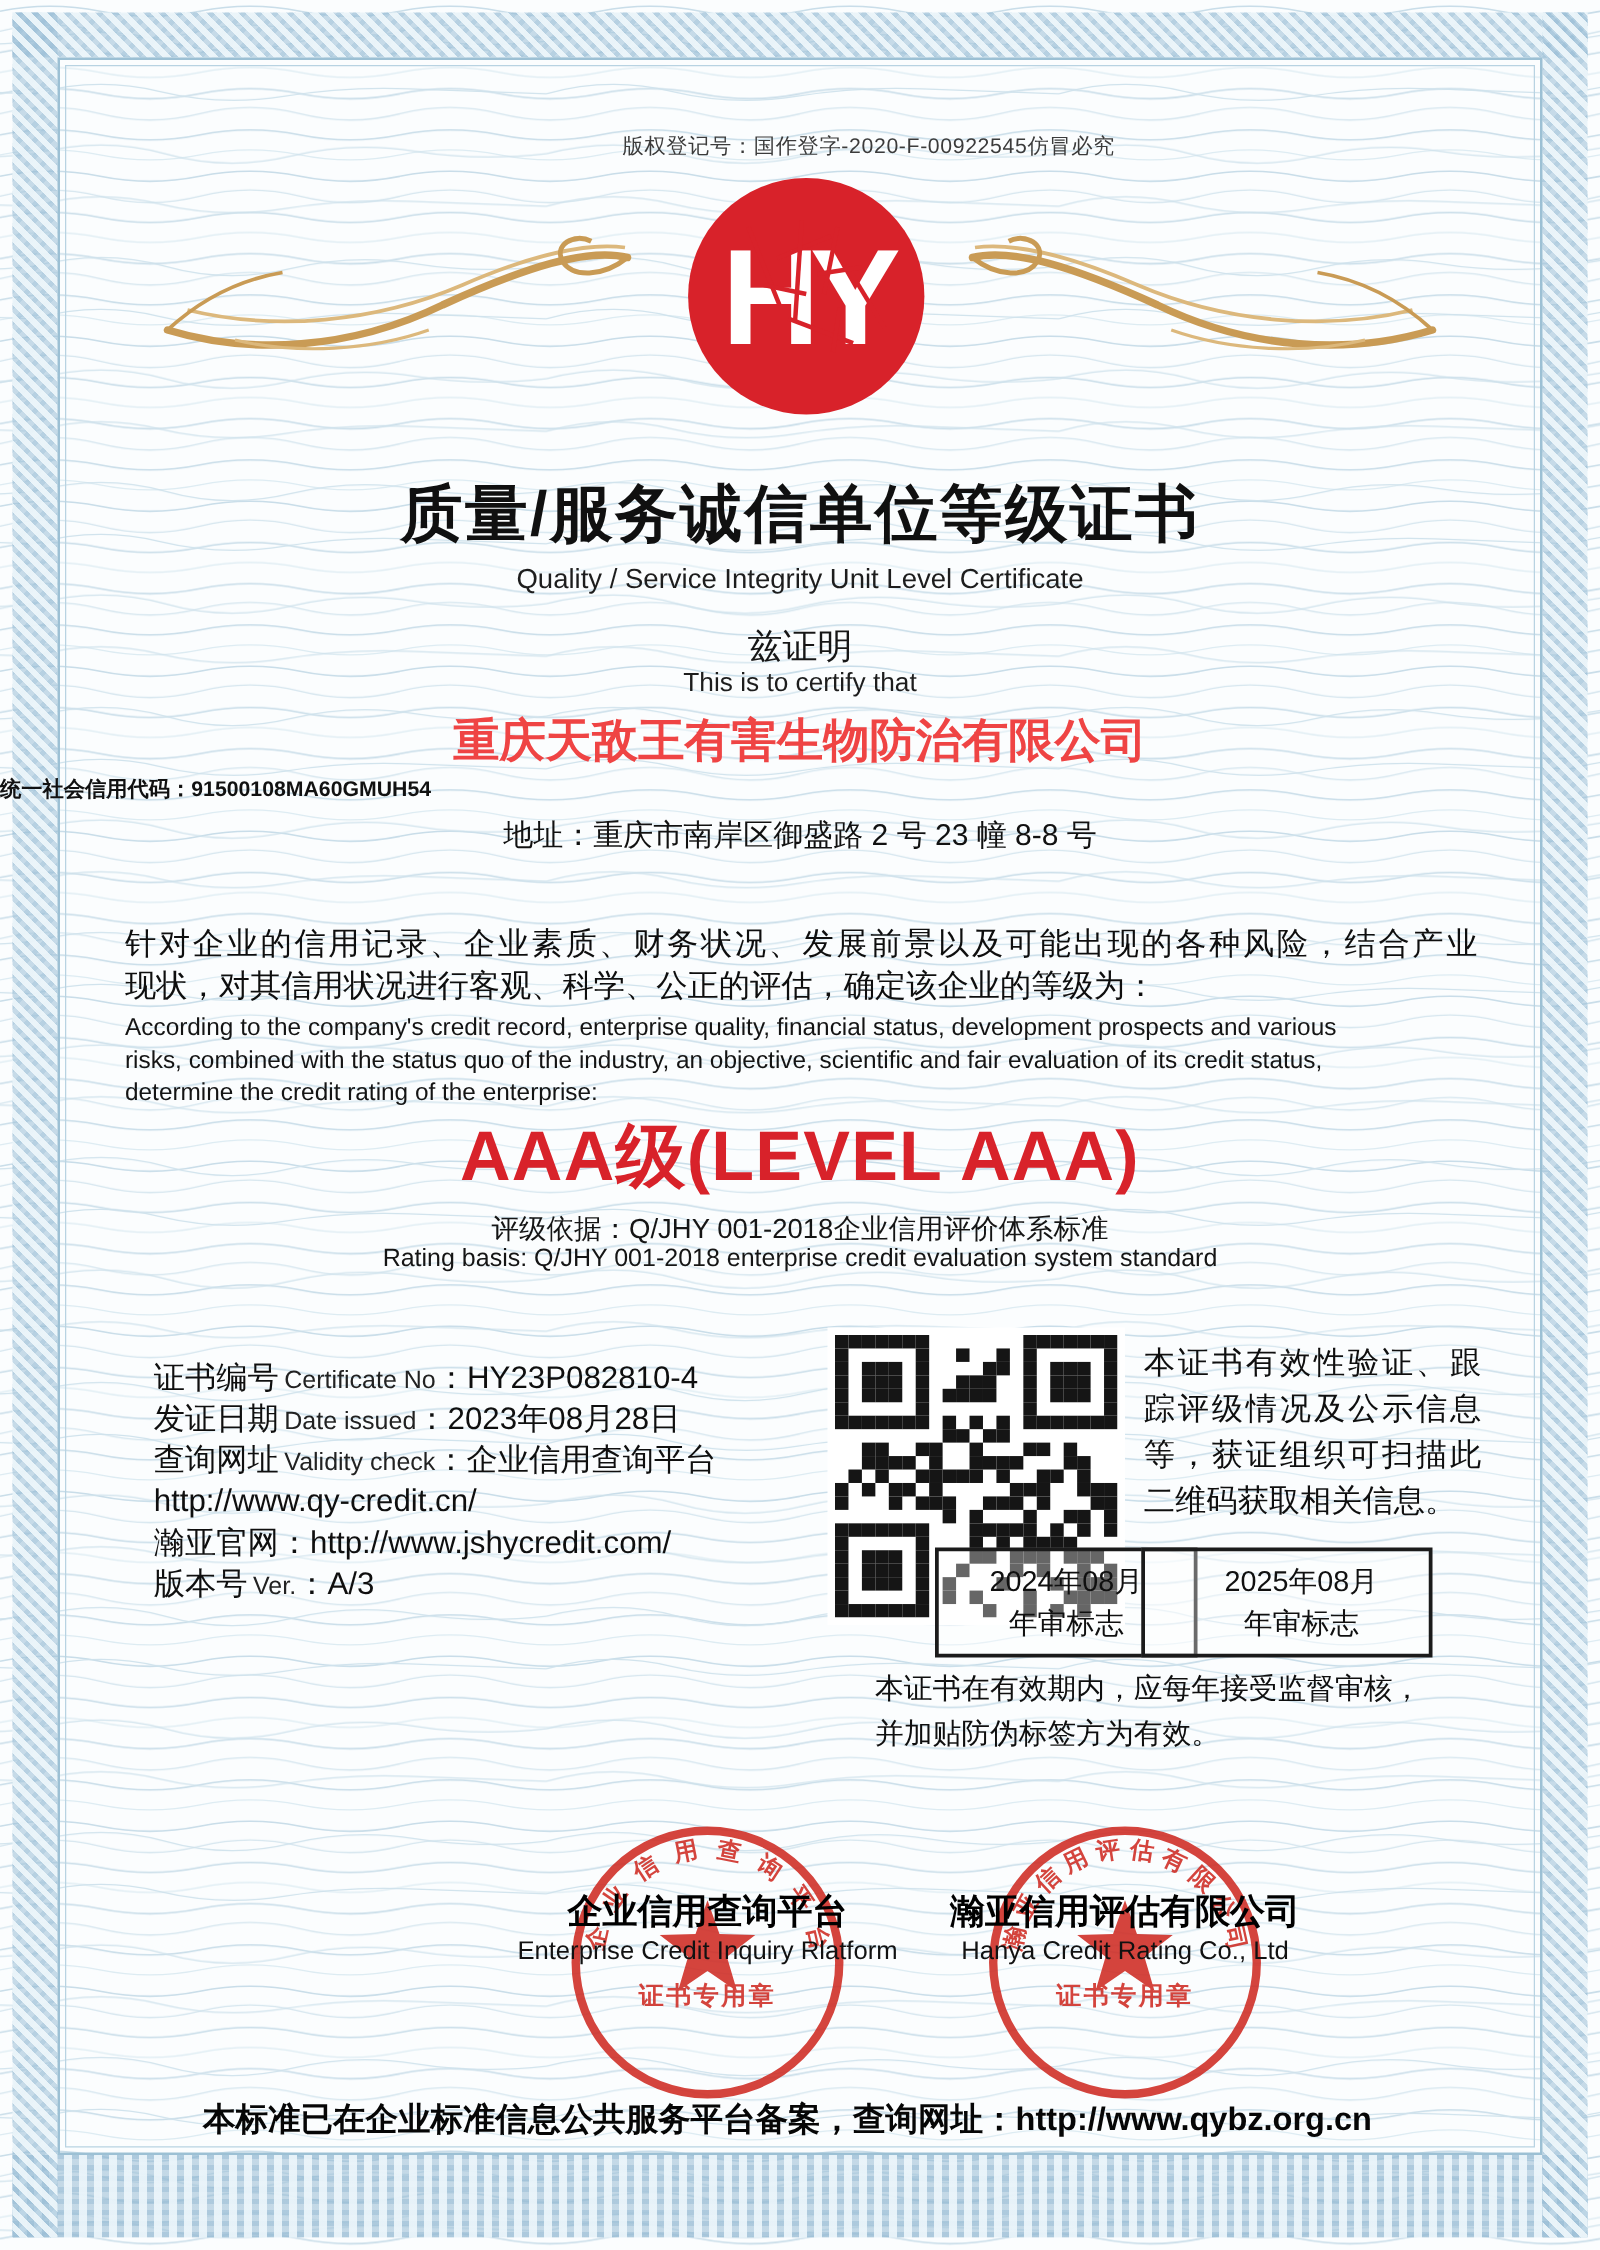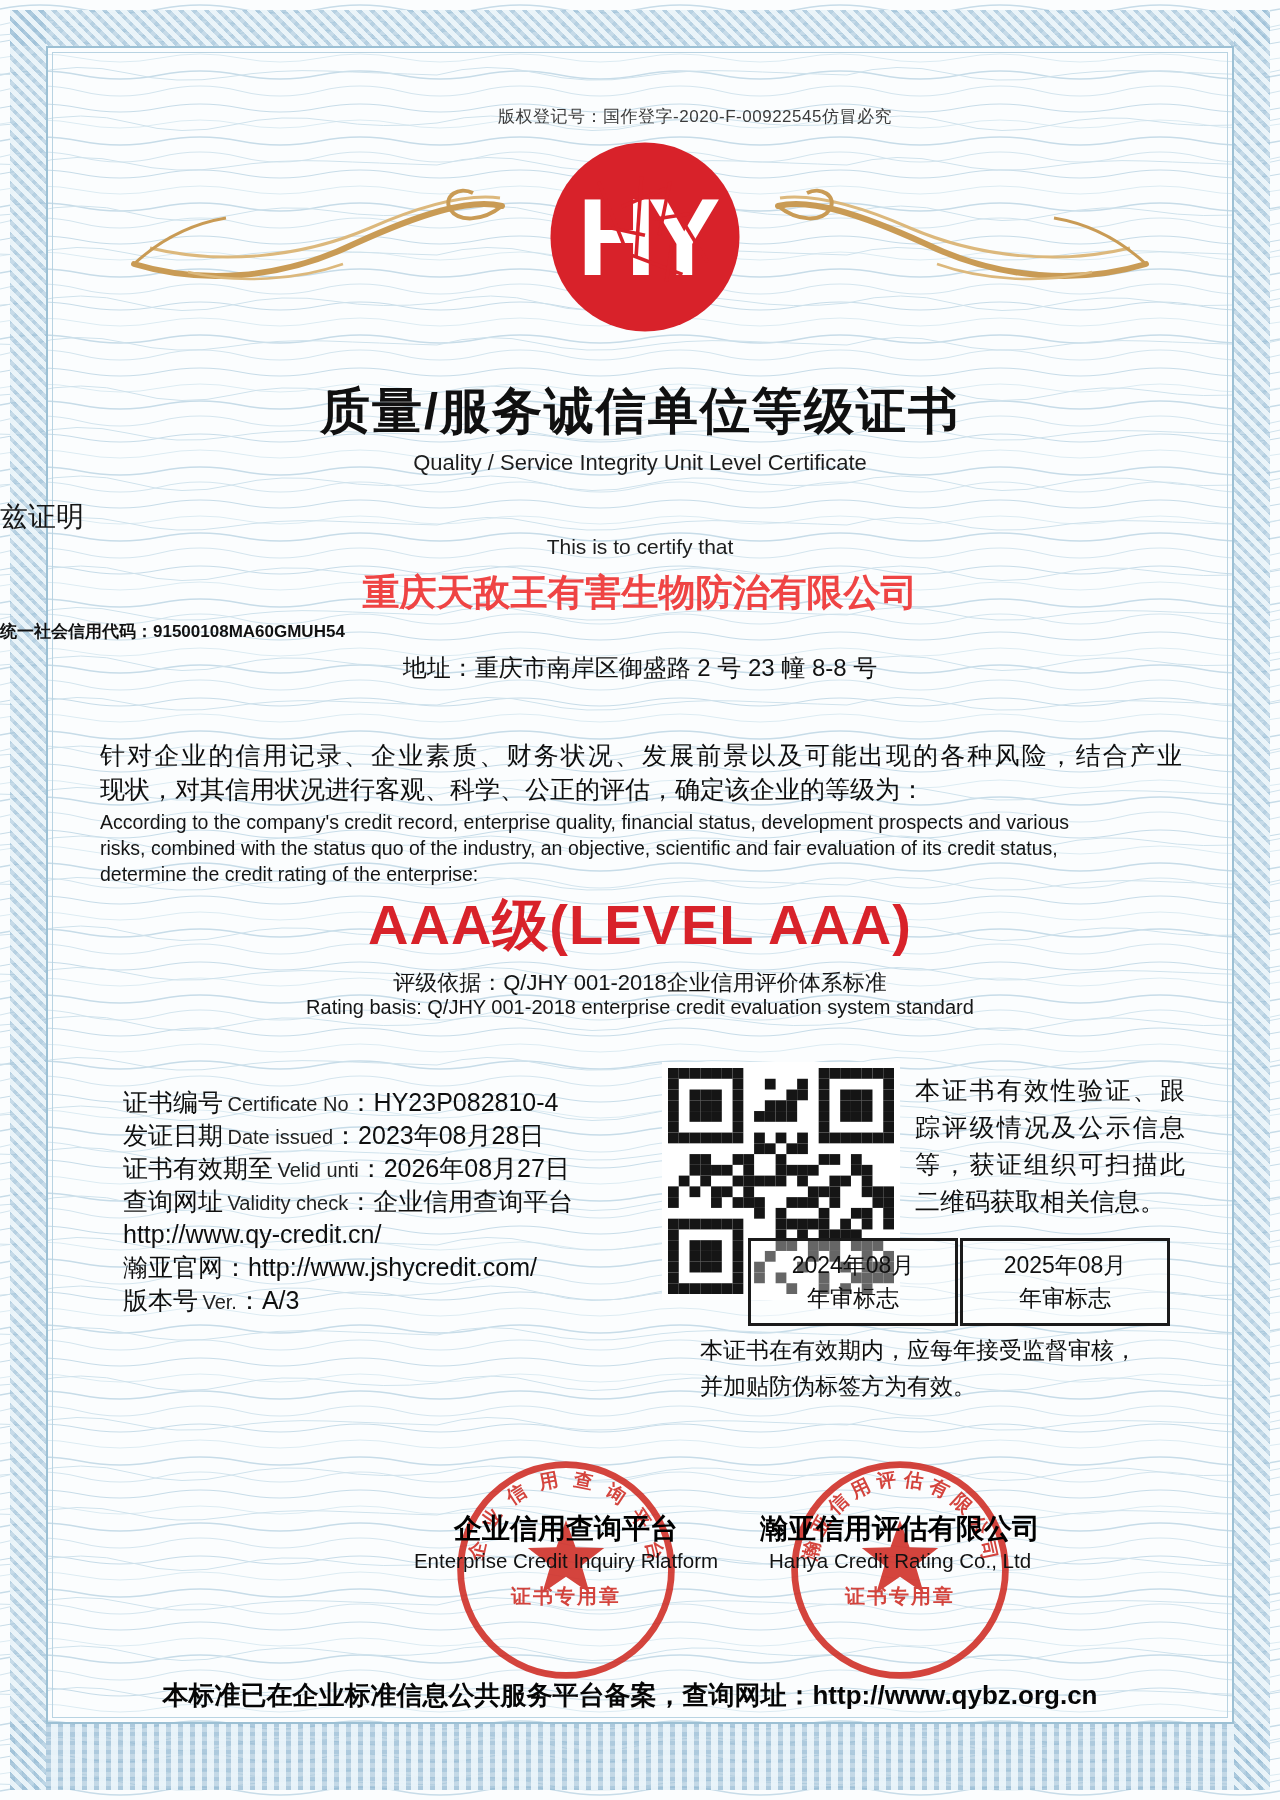--- a/index.html
+++ b/index.html
@@ -34,21 +34,21 @@
   
   .copyright{left:0;right:0;top:105px;text-align:center;font-size:17px;color:#3b3b3b;
      padding-left:110px;letter-spacing:.5px;}
   .logo{left:538px;top:130px;width:214px;height:214px;}
   .flourish{top:168px;width:392px;height:132px;}
   .flourish-left{left:128px;}
   .flourish-right{left:760px;transform:scaleX(-1);}
   .title-zh{left:0;right:0;top:378px;text-align:center;font-size:50px;font-weight:bold;
      color:#101010;letter-spacing:2px;}
   .title-en{left:0;right:0;top:450px;text-align:center;font-size:22px;color:#1d1d1d;}
-  .certify-zh{left:0;right:0;top:498px;text-align:left;font-size:28px;color:#161616;}
+  .certify-zh{left:0;right:0;top:498px;text-align:center;font-size:28px;color:#161616;}
   .certify-en{left:0;right:0;top:535px;text-align:center;font-size:21px;color:#1d1d1d;}
   .company{left:0;right:0;top:568px;text-align:center;font-size:37px;font-weight:bold;color:#ef4444;}
   .credit-code{left:0;right:0;top:620px;text-align:left;font-size:17px;color:#111;font-weight:bold;}
   .address{left:0;right:0;top:652px;text-align:center;font-size:24px;color:#111;}
   
   .intro{left:100px;width:1082px;top:740px;}
   .intro .zh1{font-size:25px;font-weight:500;line-height:31px;text-align:justify;text-align-last:justify;color:#0e0e0e;}
   .intro .zh2{font-size:25px;font-weight:500;line-height:31px;margin-top:3px;color:#0e0e0e;}
   .intro .en{font-size:19.5px;line-height:26px;color:#141414;margin-top:4px;}
   
@@ -64,21 +64,21 @@
   .val{font-size:25px;color:#0f0f0f;}
   
   .qr{left:662px;top:1062px;width:238px;height:238px;background:#fff;padding:6px;box-sizing:border-box;}
   .qr-note{left:915px;top:1072px;width:270px;font-size:25px;line-height:37px;
      text-align:justify;color:#0f0f0f;}
   
   .annual-box{top:1238px;width:204px;height:82px;border:3px solid #1b1b1b;
      display:flex;flex-direction:column;align-items:center;justify-content:center;
      font-size:23px;line-height:33px;color:#101010;background:rgba(255,255,255,.35);}
   .annual-1{left:748px;}
-  .annual-2{left:960px;}
+  .annual-2{left:913px;padding-left:23px;}
   .supervision{left:700px;top:1332px;width:478px;
      font-size:23px;line-height:36px;color:#0f0f0f;}
   
   .seal{width:230px;height:230px;opacity:.88;}
   .seal-left{left:451px;top:1455px;}
   .seal-right{left:785px;top:1455px;}
   .seal-stamp{position:absolute;left:0;right:0;top:128px;text-align:center;
      font-size:20px;font-weight:bold;color:#cf2b23;letter-spacing:2px;}
   .org{text-align:center;}
   .org-left{left:406px;top:1512px;width:320px;}
@@ -174,24 +174,20 @@
   <div class="abs basis-en">Rating basis: Q/JHY 001-2018 enterprise credit evaluation system standard</div>
 
   <div class="abs details">
     <div class="row">
       <span class="label-zh">证书编号</span>
       <span class="label-en">Certificate No</span><span class="val">：</span><span class="val">HY23P082810-4</span>
     </div>
     <div class="row">
       <span class="label-zh">发证日期</span>
       <span class="label-en">Date issued</span><span class="val">：</span><span class="val">2023年08月28日</span>
-    </div>
-    <div class="row">
-      <span class="label-zh">证书有效期至</span>
-      <span class="label-en">Velid unti</span><span class="val">：</span><span class="val">2026年08月27日</span>
     </div>
     <div class="row">
       <span class="label-zh">查询网址</span>
       <span class="label-en">Validity check</span><span class="val">：</span><span class="val">企业信用查询平台</span>
     </div>
     <div class="row val">http://www.qy-credit.cn/</div>
     <div class="row val">瀚亚官网：http://www.jshycredit.com/</div>
     <div class="row">
       <span class="label-zh">版本号</span>
       <span class="label-en">Ver.</span><span class="val">：</span><span class="val">A/3</span>

